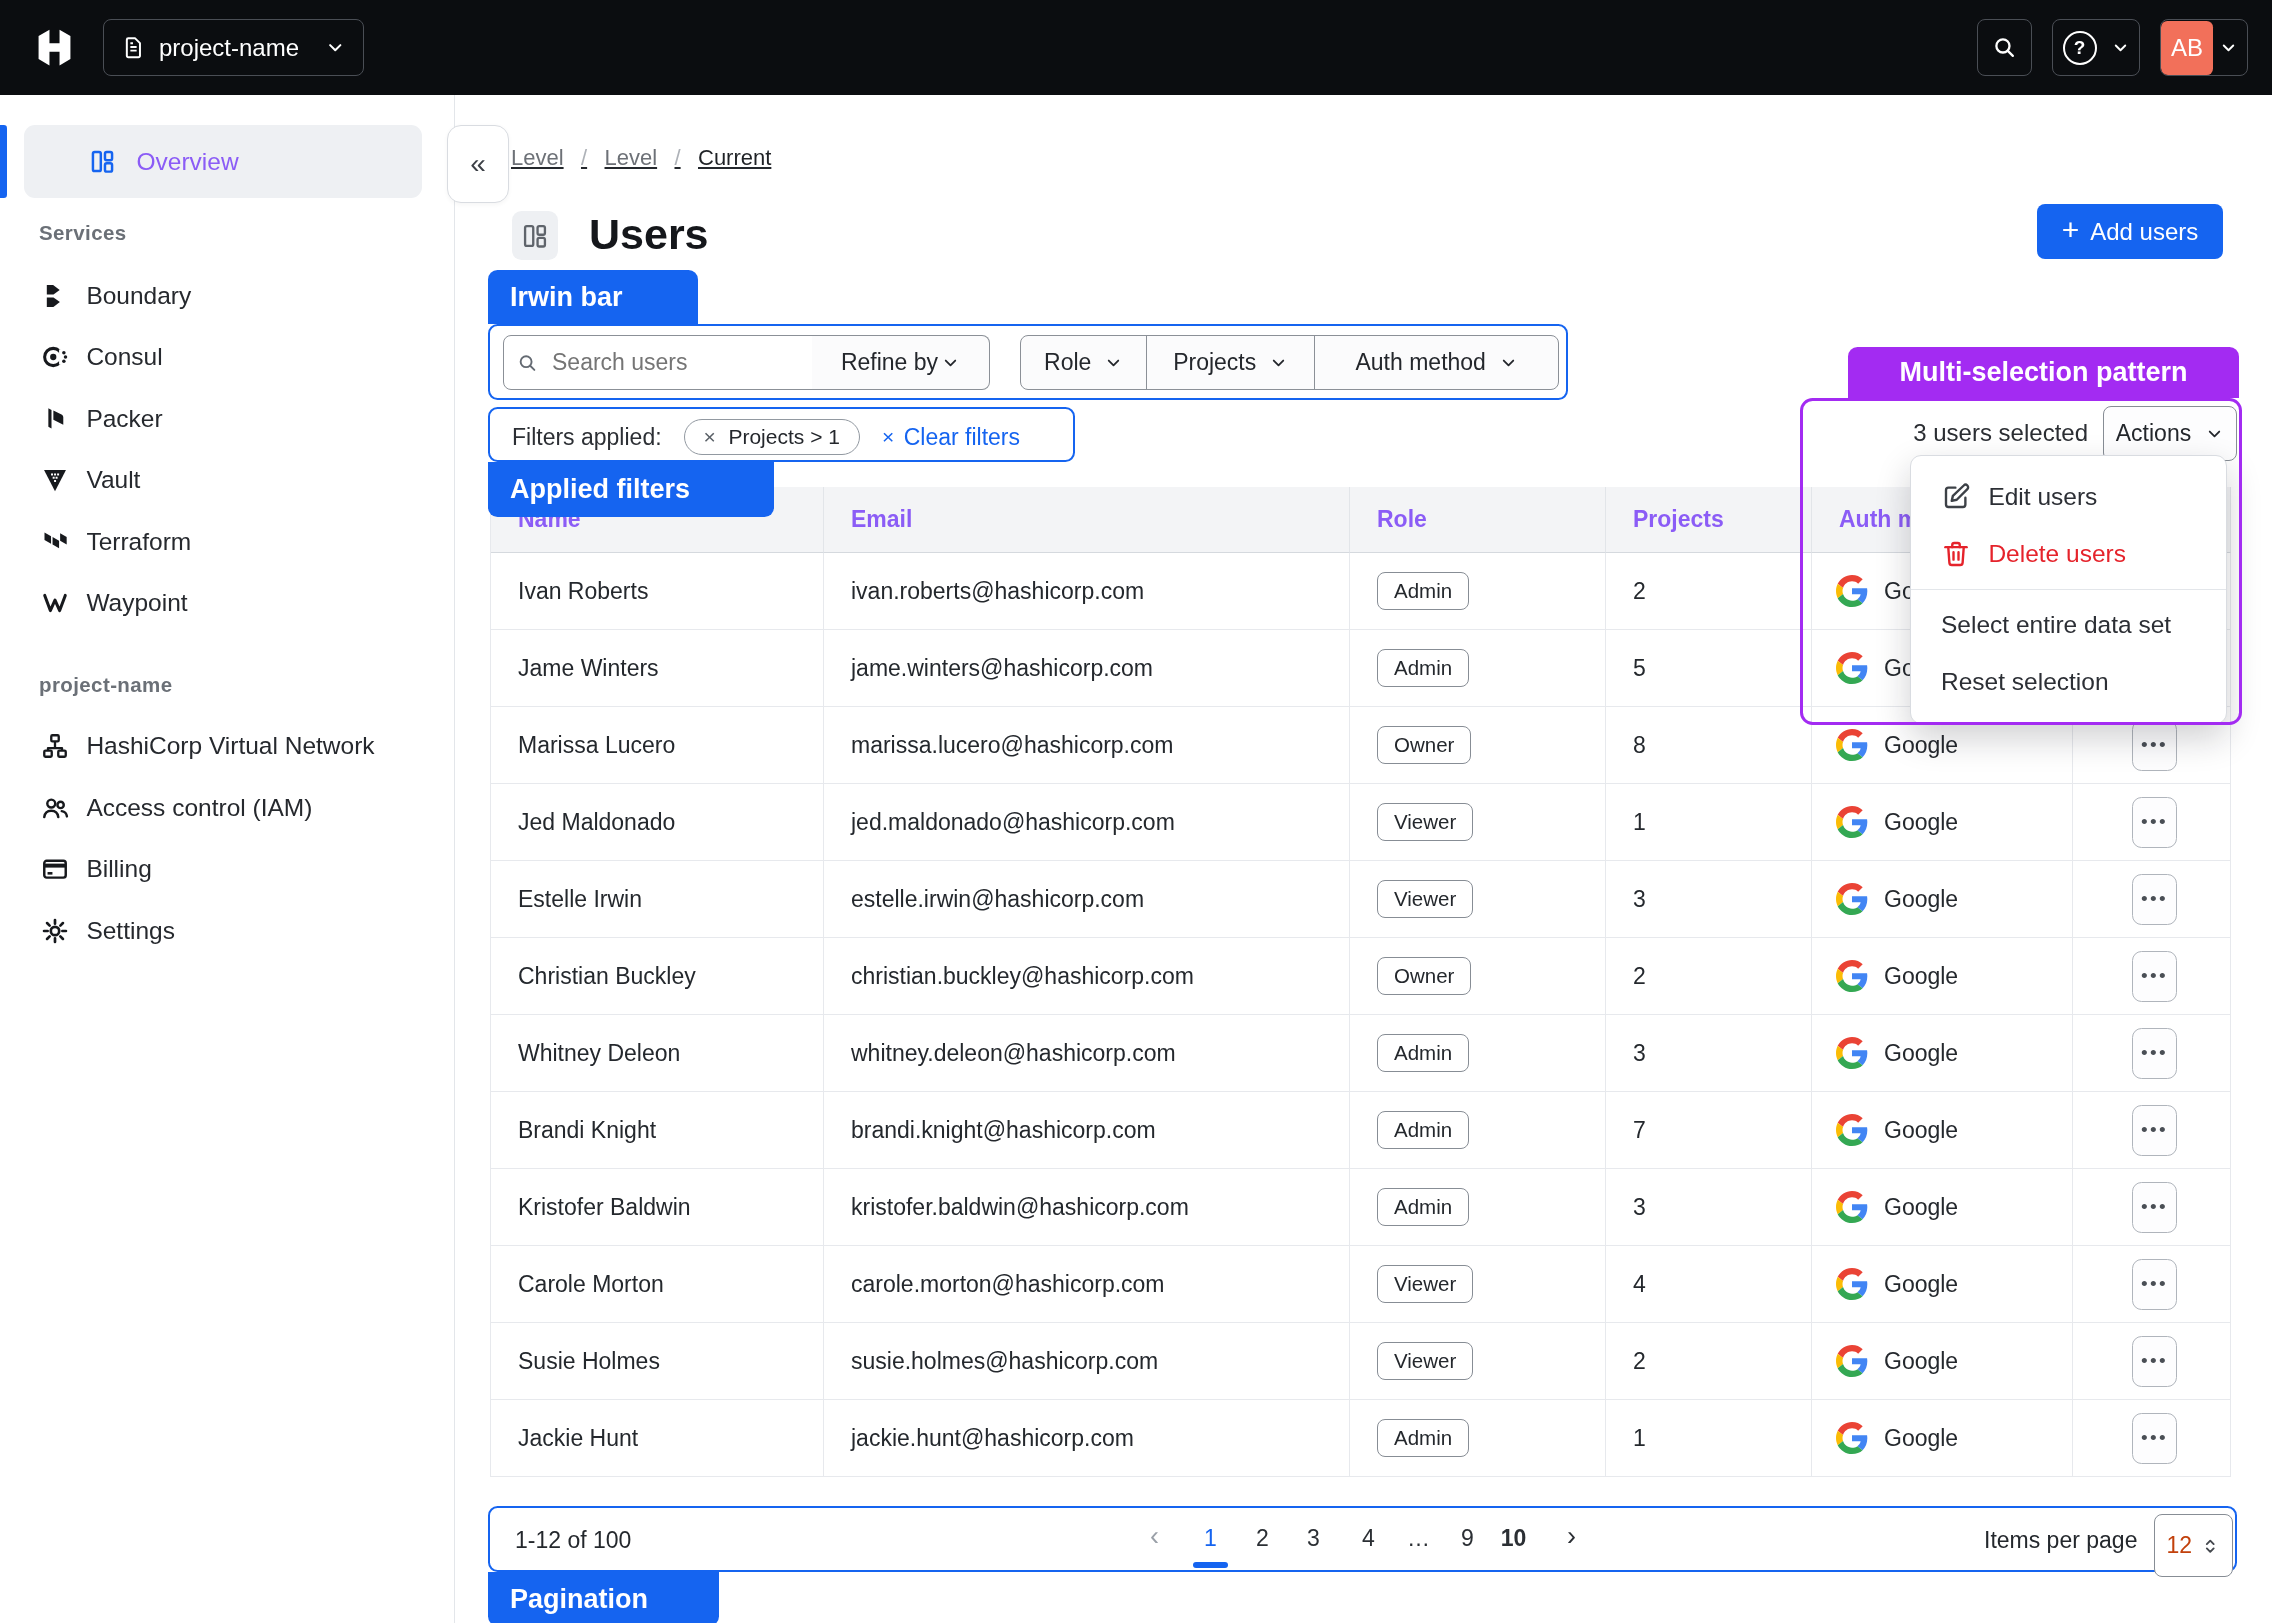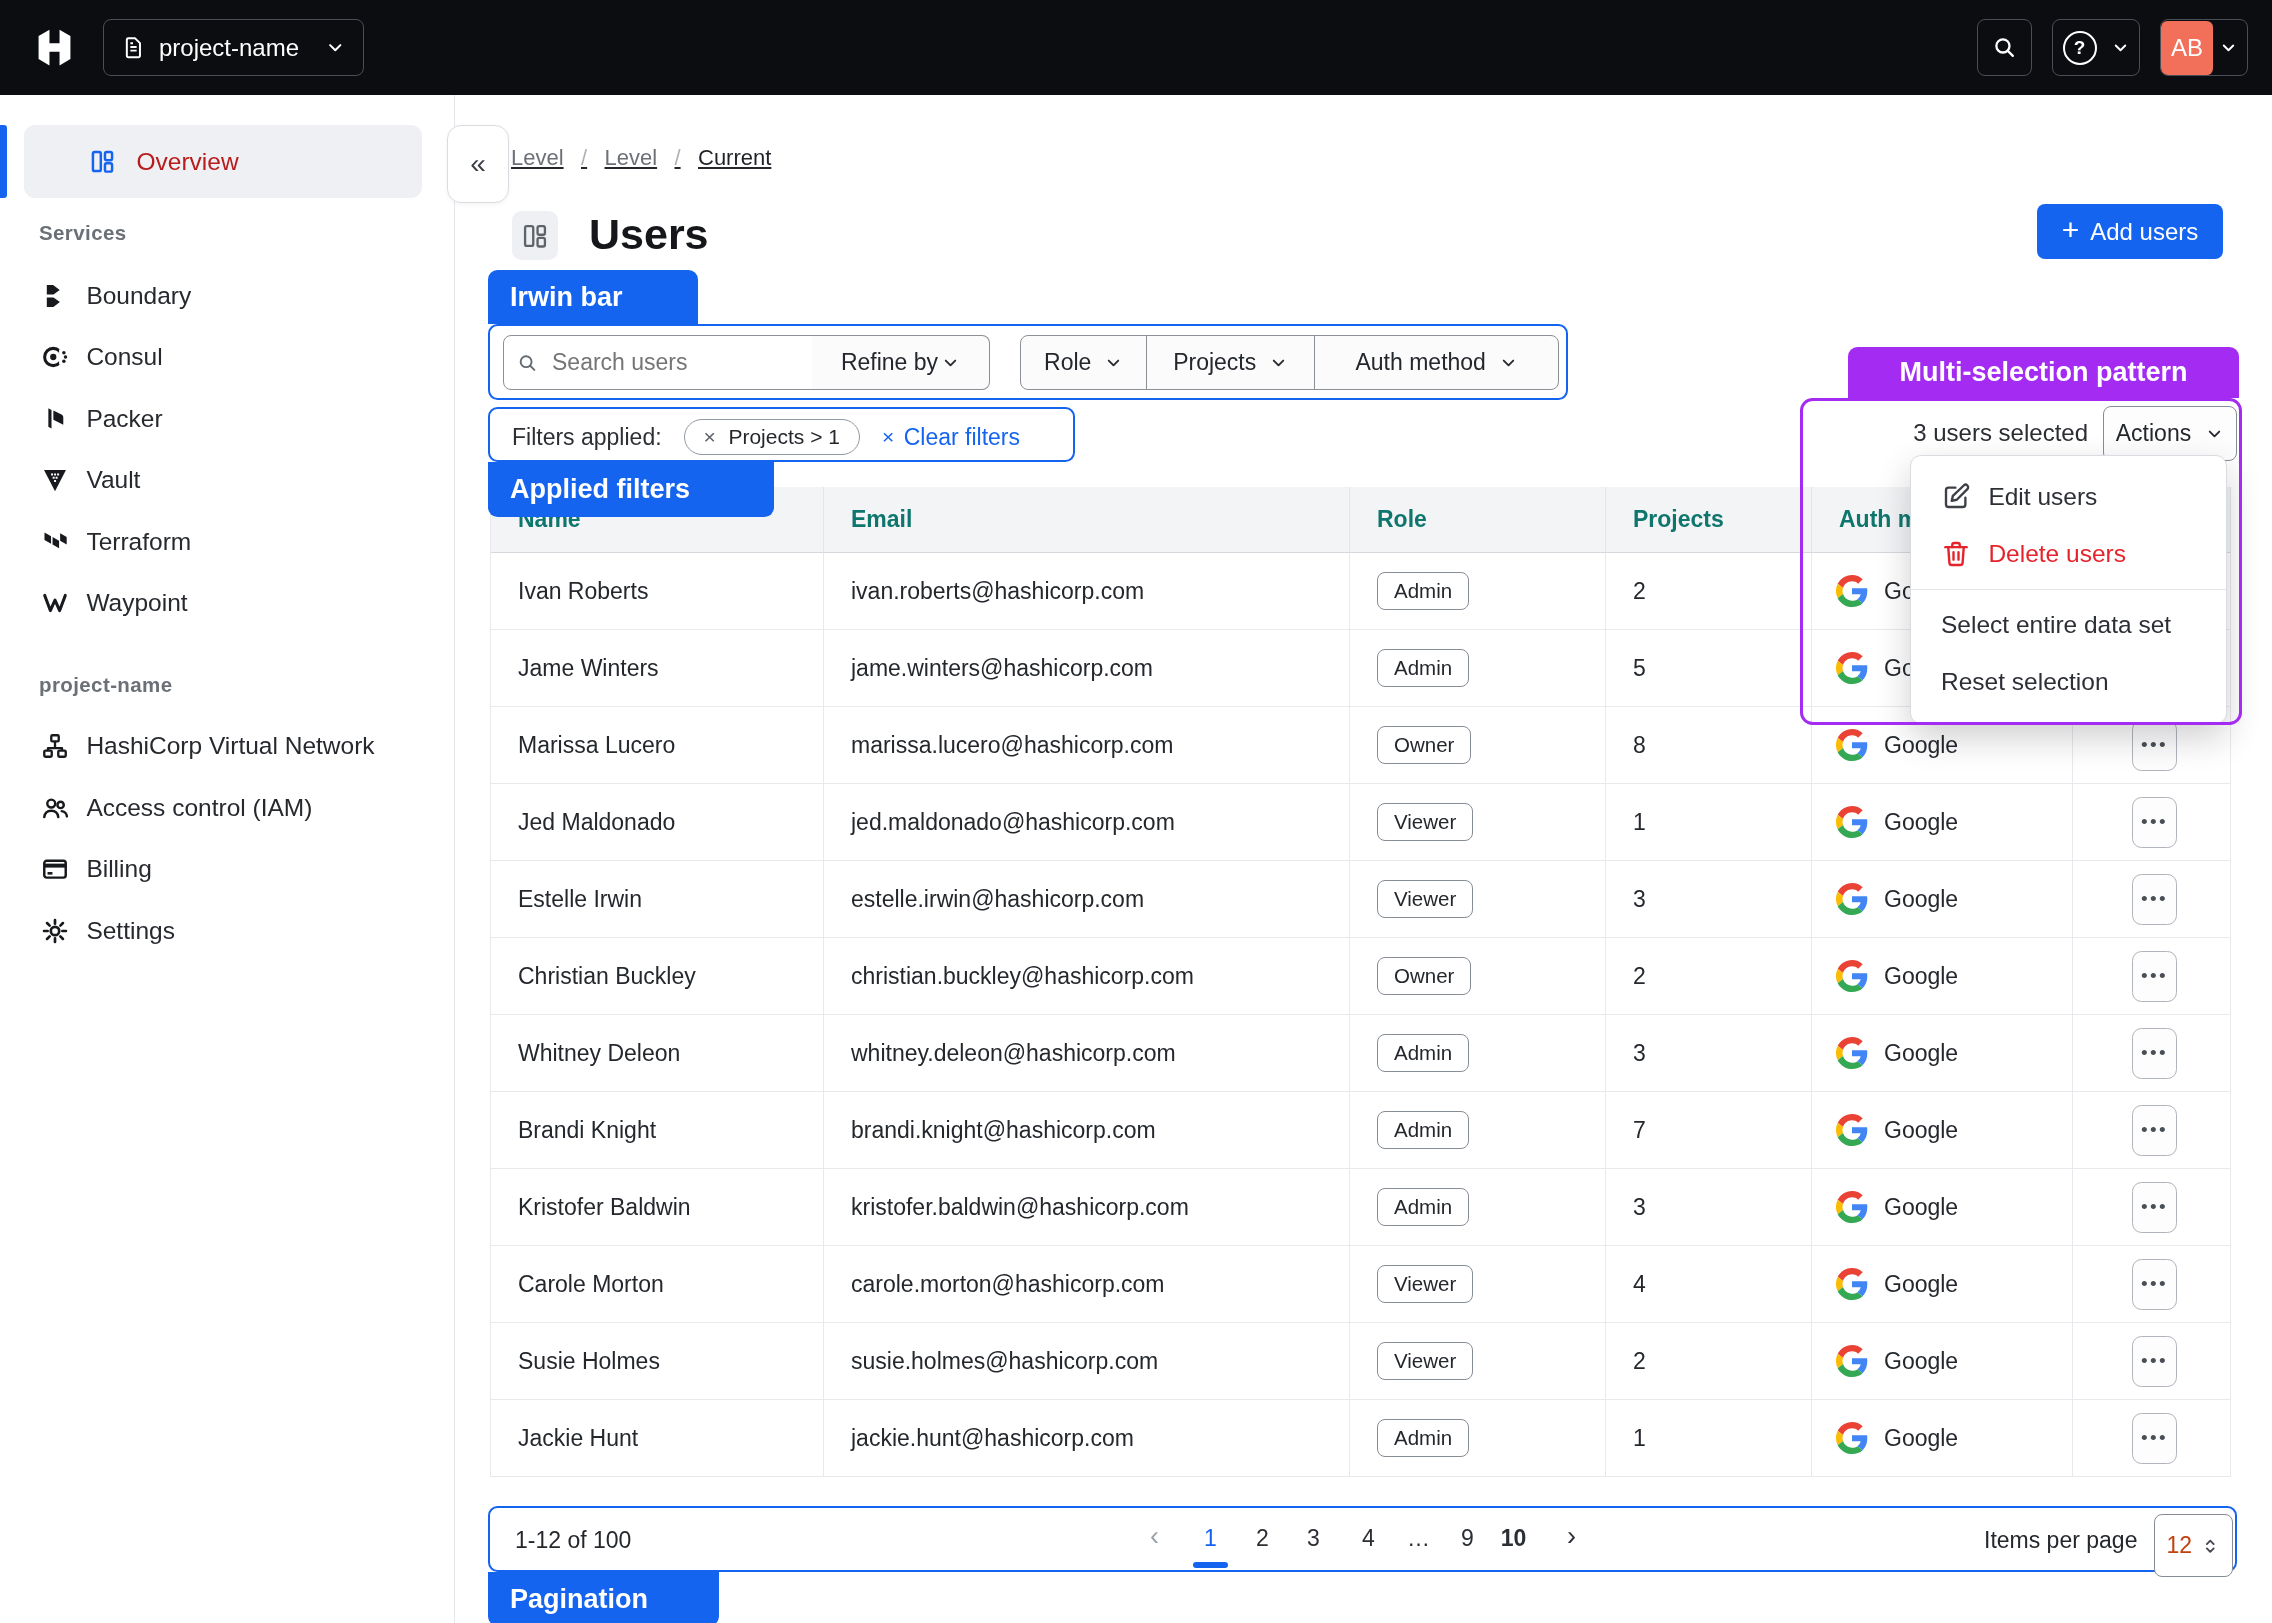--- a/index.html
+++ b/index.html
@@ -19,21 +19,21 @@
           justify-content:center;font-size:19px;font-weight:700;}
   .avatar-btn{padding:0;overflow:hidden;}
   .avatar-block{width:52px;height:54px;background:#F2705A;border-radius:6.3px;display:flex;align-items:center;
                 justify-content:center;font-size:24px;font-weight:500;color:#fff;}
 
   
   .sidebar{position:absolute;left:0;top:95px;width:455px;bottom:0;background:#fff;border-right:1.6px solid #e3e6ea;box-sizing:border-box;}
   .accent{position:absolute;left:0;top:30px;width:7px;height:73px;background:#1564F0;border-radius:0 3.2px 3.2px 0;}
   .overview-item{position:absolute;left:24px;top:30px;width:398px;height:73px;background:#eef0f3;border-radius:11px;
                  display:flex;align-items:center;gap:20.5px;padding-left:65px;box-sizing:border-box;cursor:pointer;}
-  .overview-item span{color:#b91c1c;font-size:24.5px;font-weight:500;}
+  .overview-item span{color:#8b5cf6;font-size:24.5px;font-weight:500;}
   .side-section{position:absolute;left:39px;font-size:20.5px;font-weight:700;color:#6b7077;letter-spacing:0.4px;}
   .side-item{position:absolute;left:0;width:455px;height:62px;display:flex;align-items:center;gap:17.4px;
              padding-left:41px;box-sizing:border-box;font-size:24.5px;color:#26292e;cursor:pointer;}
   .side-item .ic{width:28px;height:28px;flex:none;}
 
   .collapse-tab{position:absolute;left:447px;top:219px;width:60px;height:76px;background:#fff;
                 border:1.6px solid #d9dce1;border-radius:14px;display:flex;align-items:center;justify-content:center;
                 font-size:28px;color:#3c4046;cursor:pointer;box-shadow:0 1.6px 4.7px rgba(0,0,0,.04);}
 
   
@@ -76,21 +76,21 @@
         padding:0 19px;box-sizing:border-box;font-size:21px;color:#24272c;cursor:pointer;}
   .pill .x, .clear .x{color:#5a6067;font-size:21px;}
   .clear{display:flex;align-items:center;gap:9.5px;color:#1564F0;font-size:23px;cursor:pointer;}
   .clear .x{color:#1564F0;}
 
   
   .users-table{position:absolute;left:490px;top:487px;width:1739px;display:grid;
                grid-template-columns:333px 526px 256px 206px 261px 158px;border-left:1.2px solid #e7e9ed;
                box-sizing:border-box;z-index:1;}
   .th{height:66px;background:#f3f4f6;display:flex;align-items:center;padding-left:27px;box-sizing:border-box;
-      font-size:23px;font-weight:700;color:#0f766e;border-bottom:1.6px solid #d5d9de;border-right:1.2px solid #e2e5e9;text-align:center;}
+      font-size:23px;font-weight:700;color:#8b5cf6;border-bottom:1.6px solid #d5d9de;border-right:1.2px solid #e2e5e9;text-align:center;}
   .td{height:77px;display:flex;align-items:center;padding-left:27px;box-sizing:border-box;font-size:23px;
       color:#24282d;border-bottom:1.2px solid #e7e9ed;border-right:1.2px solid #e7e9ed;background:#fff;}
   .td.auth{padding-left:24px;gap:16px;}
   .badge{display:inline-flex;align-items:center;justify-content:center;height:36px;padding:0 16px;
          border:1.6px solid #878d95;border-radius:8px;font-size:20.5px;color:#24282d;background:#fff;}
   .dots-btn{width:43px;height:49px;border:1.6px solid #b0b5bc;border-radius:9.5px;background:#fdfdfe;margin-left:32px;
             display:flex;align-items:center;justify-content:center;font-size:19px;letter-spacing:2.4px;
             color:#4a4f55;cursor:pointer;}
 
   

